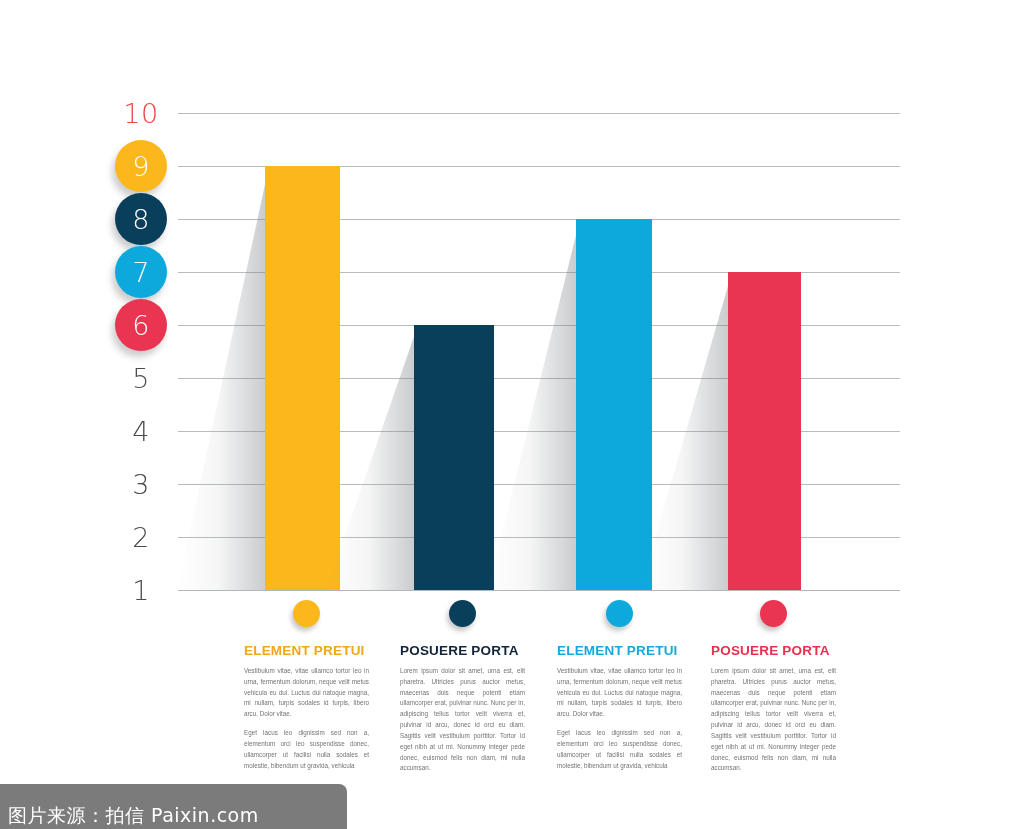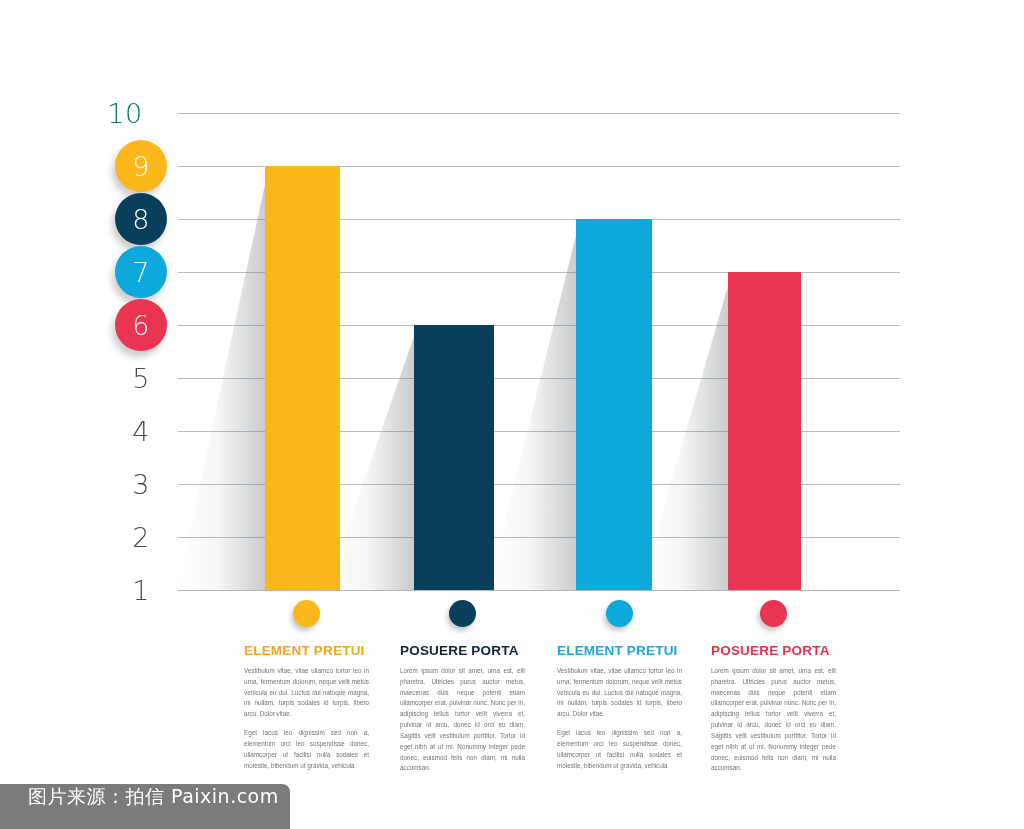--- a/index.html
+++ b/index.html
@@ -113,27 +113,27 @@
     color: #6f7376;
     text-align: justify;
     margin: 0 0 8px 0;
   }
 
   
   #watermark {
     position: absolute;
     left: 0;
     top: 784px;
-    width: 290px;
+    width: 347px;
     height: 45px;
     background: #7b7b7b;
     border-top-right-radius: 8px;
     display: flex;
-    align-items: flex-start;
-    padding-left: 28px;
+    align-items: flex-end;
+    padding-left: 8px;
     box-sizing: border-box;
   }
   #watermark span {
     color: #ffffff;
     font-family: "DejaVu Sans", sans-serif;
     font-size: 19px;
     letter-spacing: 0.5px;
   }
 </style>
 </head>
@@ -158,21 +158,21 @@
       <div class="bar-shadow" style="left: 148px; width: 92px; height: 265px; background: linear-gradient(to left, rgba(120, 124, 128, 0.42), rgba(160, 164, 168, 0.1) 55%, rgba(200, 203, 206, 0)); clip-path: polygon(100% 0%, 100% 100%, 0% 100%);"></div>
       <div class="bar" title="POSUERE PORTA: 6" style="left: 236px; width: 80px; height: 265px; background: rgb(10, 63, 92);"></div>
       <div class="bar-shadow" style="left: 310px; width: 92px; height: 371px; background: linear-gradient(to left, rgba(120, 124, 128, 0.42), rgba(160, 164, 168, 0.1) 55%, rgba(200, 203, 206, 0)); clip-path: polygon(100% 0%, 100% 100%, 0% 100%);"></div>
       <div class="bar" title="ELEMENT PRETUI: 8" style="left: 398px; width: 76px; height: 371px; background: rgb(13, 169, 221);"></div>
       <div class="bar-shadow" style="left: 462px; width: 92px; height: 318px; background: linear-gradient(to left, rgba(120, 124, 128, 0.42), rgba(160, 164, 168, 0.1) 55%, rgba(200, 203, 206, 0)); clip-path: polygon(100% 0%, 100% 100%, 0% 100%);"></div>
       <div class="bar" title="POSUERE PORTA: 7" style="left: 550px; width: 73px; height: 318px; background: rgb(233, 53, 82);"></div>
     </div>
 </div>
 
 <div id="y-axis">
-    <div class="ytick" style="position: absolute; left: 104px; top: 113px; width: 42px; color: #0f766e;">10</div>
+    <div class="ytick" style="position: absolute; left: 120px; top: 113px; width: 42px; color: #ef4444;">10</div>
     <div class="ycircle" style="left: 115px; top: 166px; background: rgb(251, 183, 27);">9</div>
     <div class="ycircle" style="left: 115px; top: 219px; background: rgb(10, 63, 92);">8</div>
     <div class="ycircle" style="left: 115px; top: 272px; background: rgb(13, 169, 221);">7</div>
     <div class="ycircle" style="left: 115px; top: 325px; background: rgb(233, 53, 82);">6</div>
     <div class="ytick" style="position: absolute; left: 120px; top: 378px; width: 42px; color: rgb(75, 75, 77);">5</div>
     <div class="ytick" style="position: absolute; left: 120px; top: 431px; width: 42px; color: rgb(75, 75, 77);">4</div>
     <div class="ytick" style="position: absolute; left: 120px; top: 484px; width: 42px; color: rgb(75, 75, 77);">3</div>
     <div class="ytick" style="position: absolute; left: 120px; top: 537px; width: 42px; color: rgb(75, 75, 77);">2</div>
     <div class="ytick" style="position: absolute; left: 120px; top: 590px; width: 42px; color: rgb(75, 75, 77);">1</div>
   </div>

